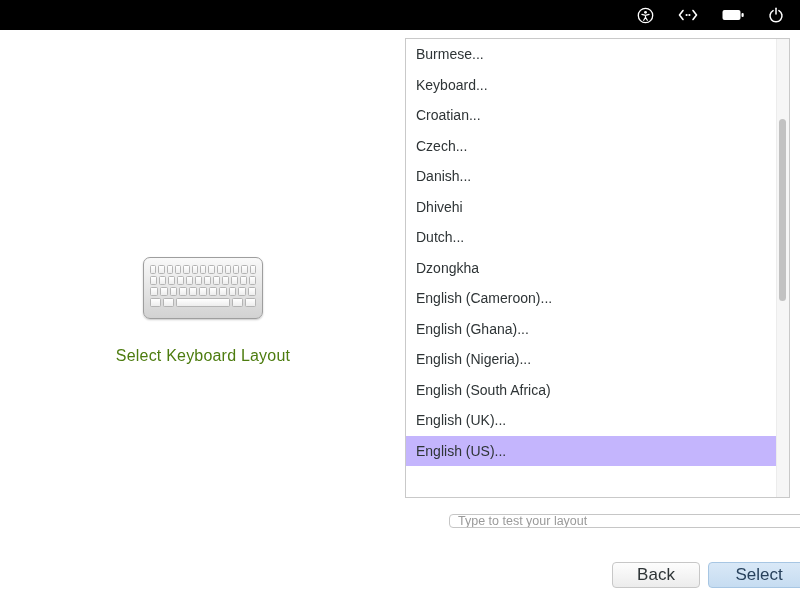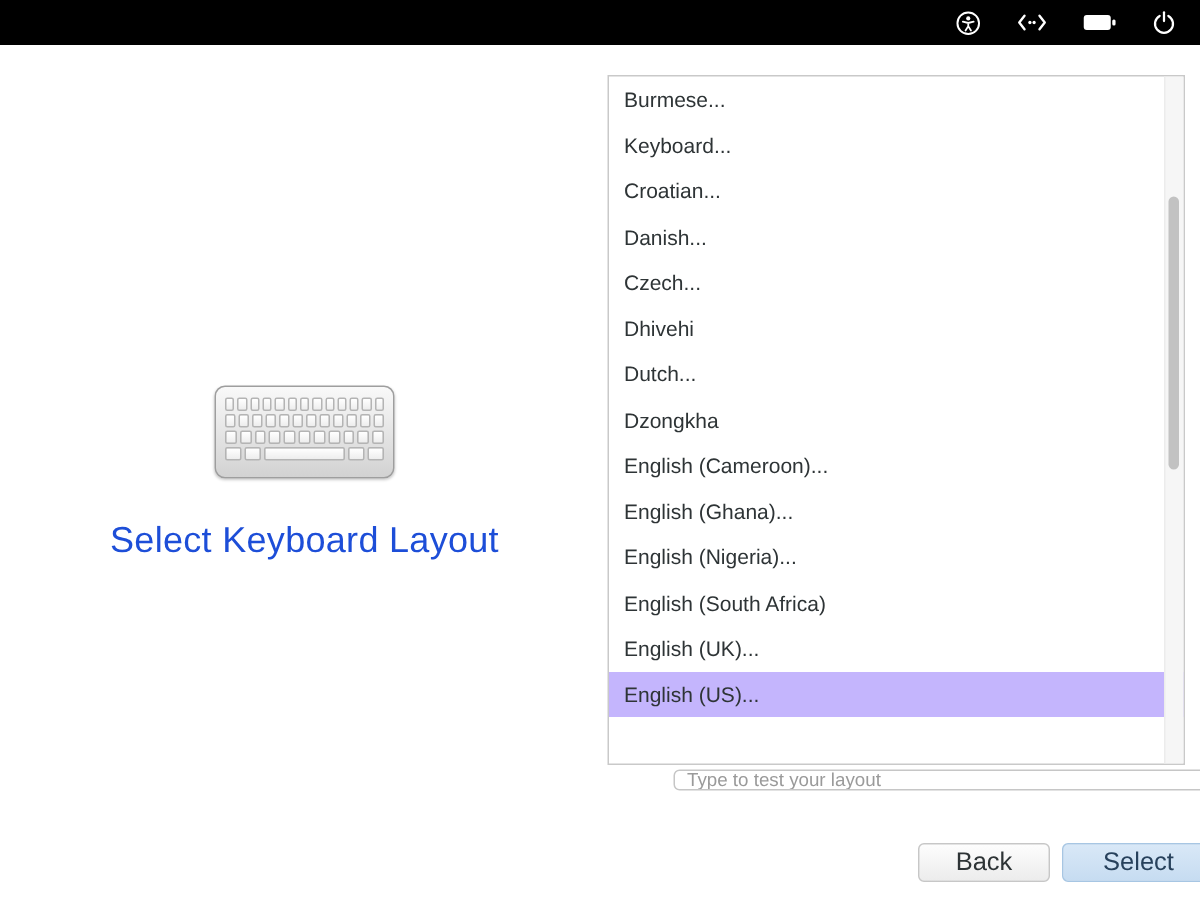--- a/index.html
+++ b/index.html
@@ -23,27 +23,27 @@
     box-sizing:border-box;background:linear-gradient(#f9f9f9,#d2d2d2);
     border:1px solid #9e9e9e;border-radius:7px;
     padding:7px 6px 5px;box-shadow:0 1px 2px rgba(0,0,0,.22);
   }
   .kb-row{display:flex;gap:2px;margin-bottom:2px;}
   .kb-row i{flex:1;height:7px;background:linear-gradient(#ffffff,#ededed);
     border:1px solid #b4b4b4;border-radius:1.5px;display:block;}
   .kb-row i.space{flex:6;}
   .page-title{
     position:absolute;left:0;top:347px;width:406px;text-align:center;
-    font-size:24px;color:#1d4ed8;letter-spacing:.2px;
+    font-size:16px;color:#4d7c0f;letter-spacing:.2px;
   }
 
   
   .list-panel{
     position:absolute;left:405px;top:38px;width:385px;height:460px;
-    box-sizing:border-box;border:1px solid #c9c9c9;background:#fff;overflow:hidden;margin-top:12px;
+    box-sizing:border-box;border:1px solid #c9c9c9;background:#fff;overflow:hidden;
   }
   .list{position:absolute;inset:0;}
   .list-item{
     height:30.5px;display:flex;align-items:center;box-sizing:border-box;
     padding-left:10px;font-size:14px;color:#2e3436;cursor:pointer;
   }
   .list-item.selected{background:#cde6f8;}
   .scrollbar{
     position:absolute;top:0;right:0;width:12px;height:458px;
     background:#f6f6f6;border-left:1px solid #ececec;
@@ -169,22 +169,22 @@
       <i></i>
     </div>
 </div>
 <div class="page-title">Select Keyboard Layout</div>
 
 <div class="list-panel">
   <div class="list">
       <div class="list-item">Burmese...</div>
       <div class="list-item">Keyboard...</div>
       <div class="list-item">Croatian...</div>
+      <div class="list-item">Czech...</div>
       <div class="list-item">Danish...</div>
-      <div class="list-item">Czech...</div>
       <div class="list-item">Dhivehi</div>
       <div class="list-item">Dutch...</div>
       <div class="list-item">Dzongkha</div>
       <div class="list-item">English (Cameroon)...</div>
       <div class="list-item">English (Ghana)...</div>
       <div class="list-item">English (Nigeria)...</div>
       <div class="list-item">English (South Africa)</div>
       <div class="list-item">English (UK)...</div>
       <div class="list-item selected" style="background: #c4b5fd;">English (US)...</div>
     </div>

